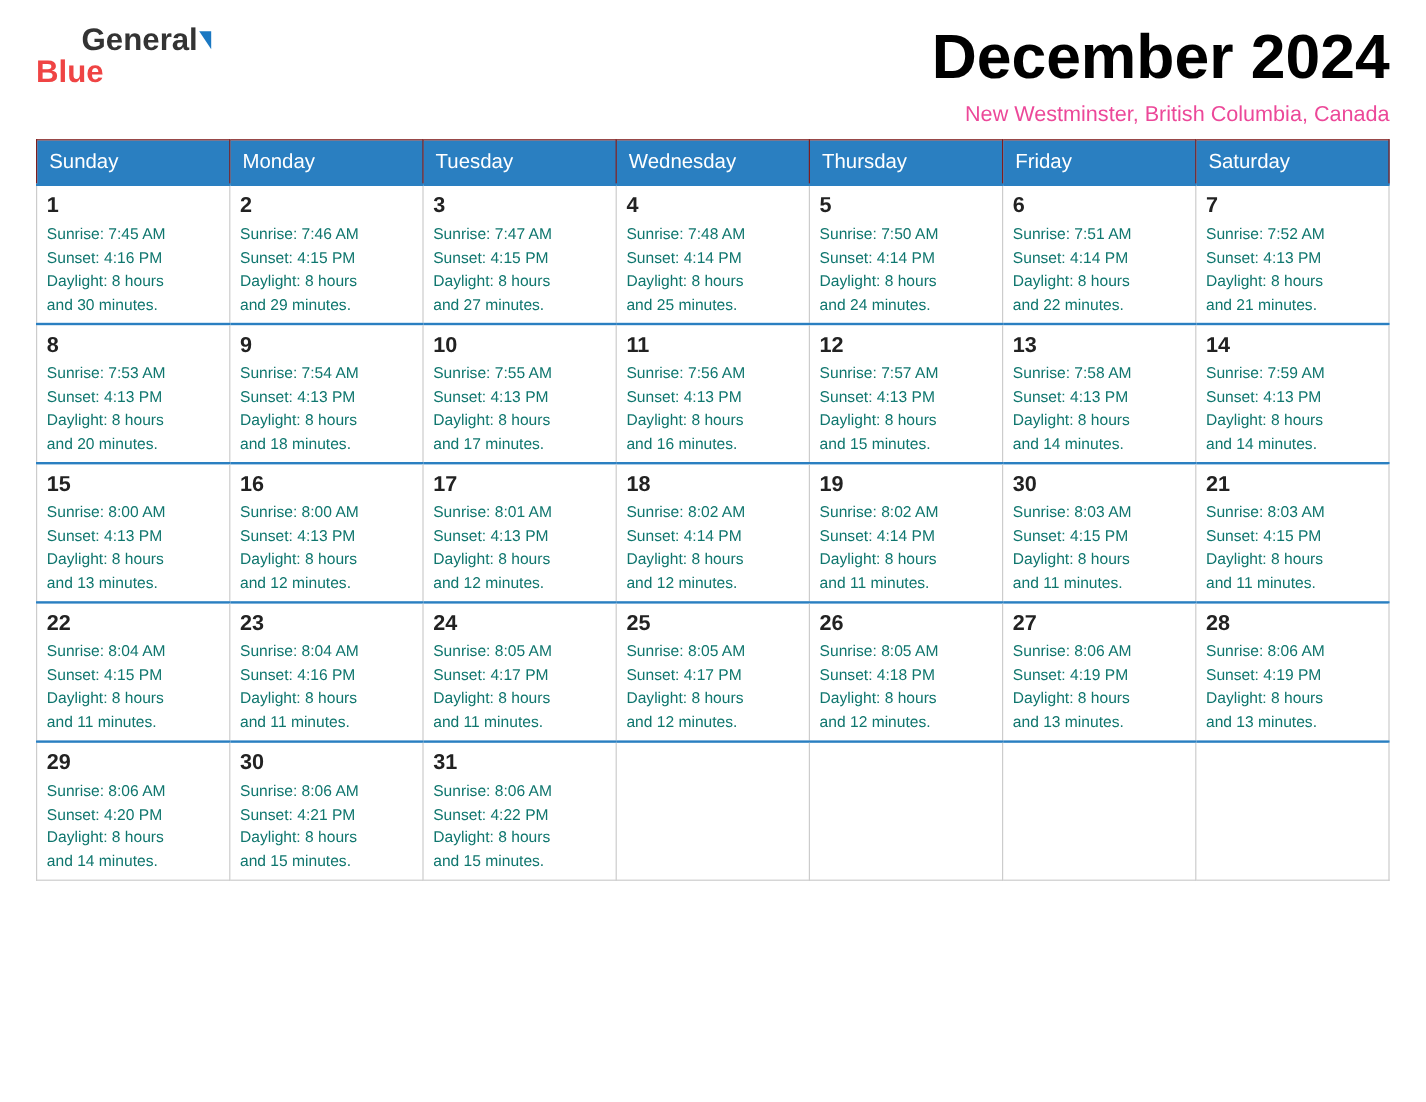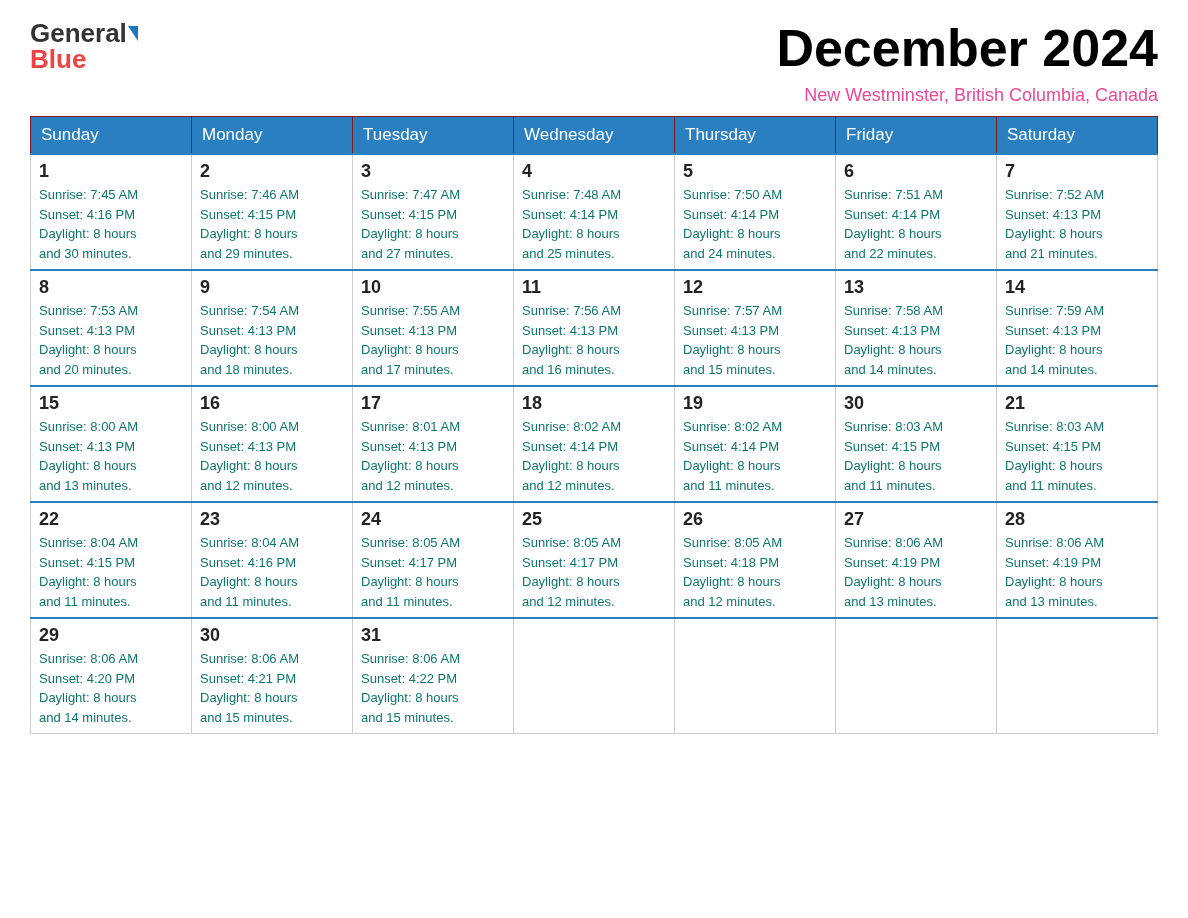--- a/index.html
+++ b/index.html
@@ -85,21 +85,21 @@
     }
     .calendar-table td.empty {
       background: #fff;
     }
   </style>
 </head>
 <body>
 
 <div class="header-section">
   <div class="logo">
-    <div style="display:flex; align-items:center;">
+    <div style="display:flex; align-items:center;margin-left:38px;">
       <span class="logo-text">General</span>
       <span style="display:inline-block; width:0; height:0; border-left:10px solid transparent; border-right:0px solid transparent; border-top:15px solid #1a78c2; margin-left:1px; vertical-align:middle;"></span>
     </div>
     <div class="logo-blue-line">Blue</div>
   </div>
   <div class="title-section">
     <div class="calendar-title">December 2024</div>
     <div class="calendar-subtitle">New Westminster, British Columbia, Canada</div>
   </div>
 </div>

